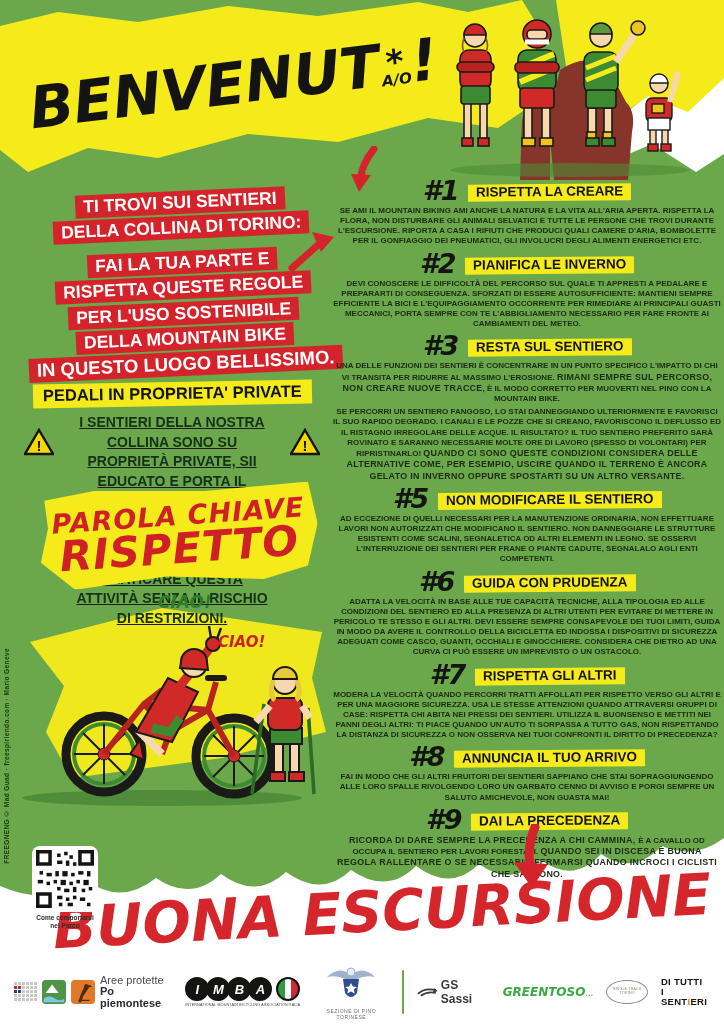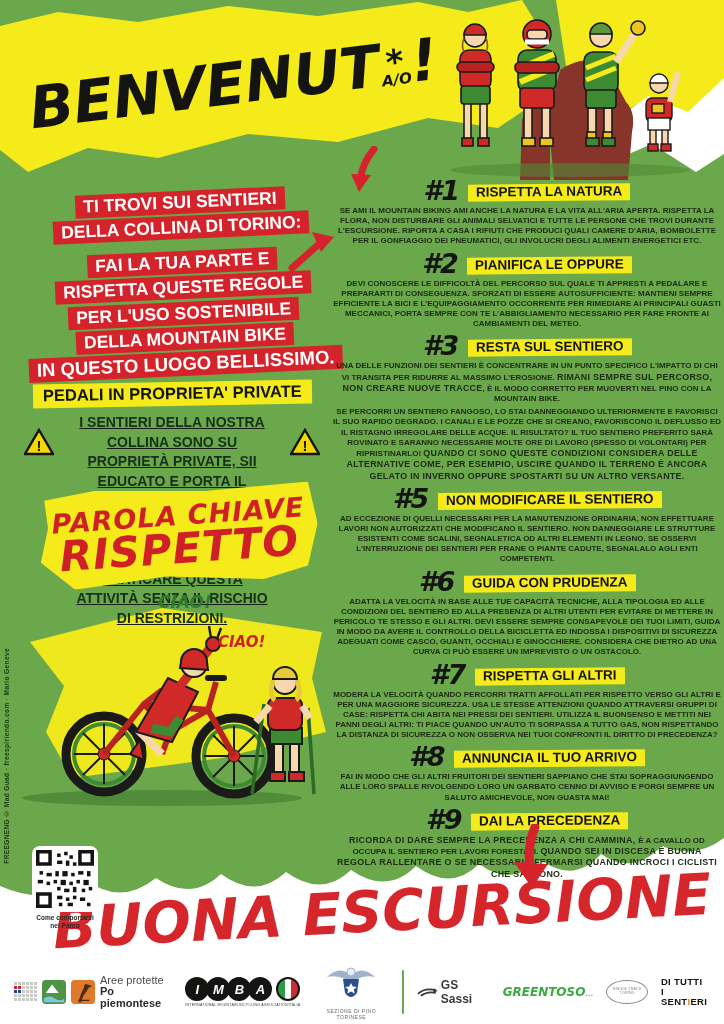--- a/index.html
+++ b/index.html
@@ -297,29 +297,29 @@
       <path d="M261,97 A12,12 0 0 1 285,97 Z" fill="#e8c93a"></path>
     </g>
   </svg>
   <span class="ciao rider">CIAO!</span>
   <span class="ciao hiker">CIAO!</span>
 
   <div class="rules">
     <div class="rule">
       <div class="rule-head">
         <span class="rule-num">#1</span>
-        <span class="rule-title">RISPETTA LA NATURA</span>
+        <span class="rule-title">RISPETTA LA CREARE</span>
       </div>
       <p class="rule-body"><span>SE AMI IL MOUNTAIN BIKING AMI ANCHE LA NATURA E LA VITA ALL'ARIA APERTA. RISPETTA LA FLORA, NON DISTURBARE GLI ANIMALI SELVATICI E TUTTE LE PERSONE CHE TROVI DURANTE L'ESCURSIONE. RIPORTA A CASA I RIFIUTI CHE PRODUCI QUALI CAMERE D'ARIA, BOMBOLETTE PER IL GONFIAGGIO DEI PNEUMATICI, GLI INVOLUCRI DEGLI ALIMENTI ENERGETICI ETC.</span></p>
     </div>
 
     <div class="rule">
       <div class="rule-head">
         <span class="rule-num">#2</span>
-        <span class="rule-title">PIANIFICA LE OPPURE</span>
+        <span class="rule-title">PIANIFICA LE INVERNO</span>
       </div>
       <p class="rule-body"><span>DEVI CONOSCERE LE DIFFICOLTÀ DEL PERCORSO SUL QUALE TI APPRESTI A PEDALARE E PREPARARTI DI CONSEGUENZA. SFORZATI DI ESSERE AUTOSUFFICIENTE: MANTIENI SEMPRE EFFICIENTE LA BICI E L'EQUIPAGGIAMENTO OCCORRENTE PER RIMEDIARE AI PRINCIPALI GUASTI MECCANICI, PORTA SEMPRE CON TE L'ABBIGLIAMENTO NECESSARIO PER FARE FRONTE AI CAMBIAMENTI DEL METEO.</span></p>
     </div>
 
     <div class="rule">
       <div class="rule-head">
         <span class="rule-num">#3</span>
         <span class="rule-title">RESTA SUL SENTIERO</span>
       </div>
       <p class="rule-body"><span>UNA DELLE FUNZIONI DEI SENTIERI È CONCENTRARE IN UN PUNTO SPECIFICO L'IMPATTO DI CHI VI TRANSITA PER RIDURRE AL MASSIMO L'EROSIONE. </span><b>RIMANI SEMPRE SUL PERCORSO, NON CREARE NUOVE TRACCE</b><span>, È IL MODO CORRETTO PER MUOVERTI NEL PINO CON LA MOUNTAIN BIKE.</span></p>

